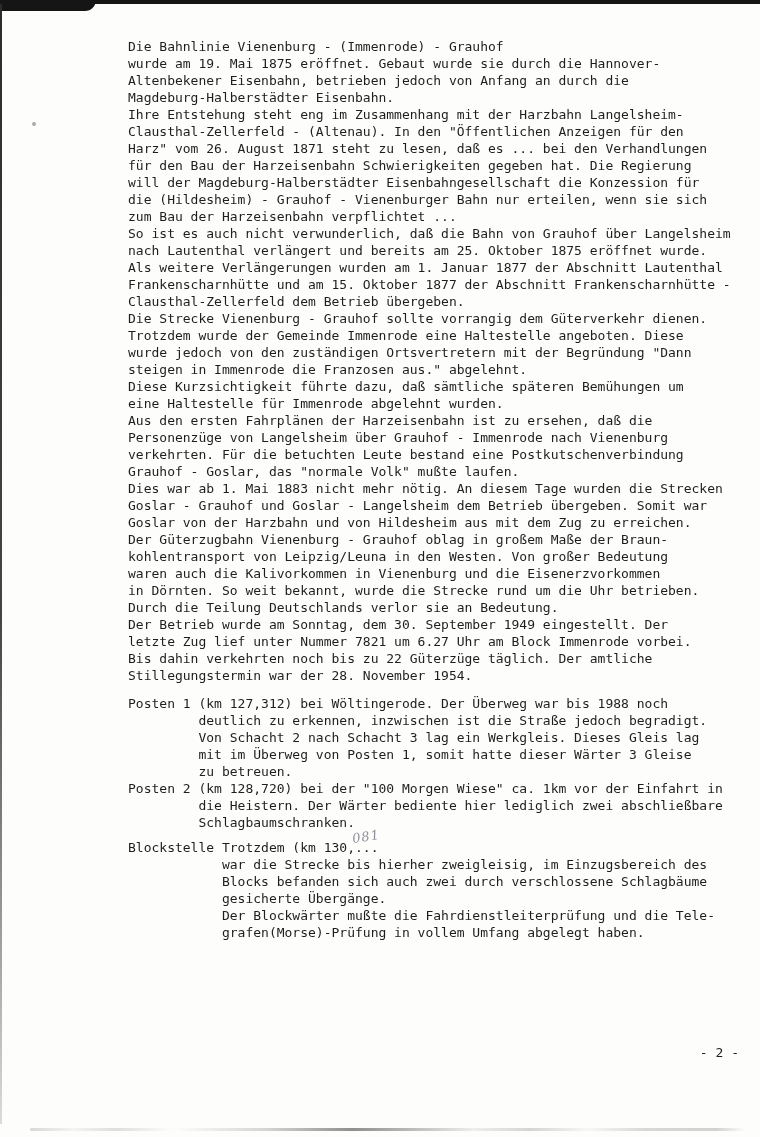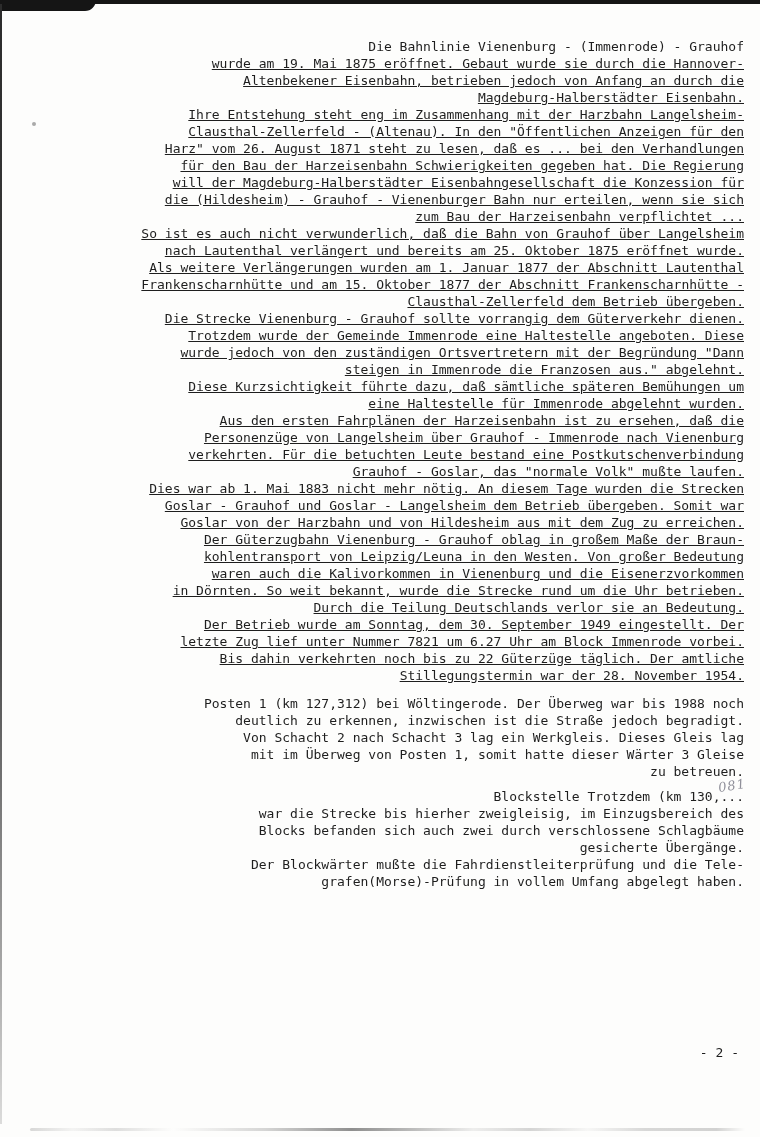--- a/index.html
+++ b/index.html
@@ -59,29 +59,28 @@
   
   .typed {
     position: absolute;
     left: 128px;
     top: 38px;
     width: 616px;
     color: #1e1e1e;
     font-family: "DejaVu Sans Mono", monospace;
     font-size: 13px;
     line-height: 17px;
-    text-align: right;
   }
   .typed pre {
     margin: 0;
     font: inherit;
     white-space: pre;
   }
   .doc-title { margin-bottom: 23px; }
-  .para { margin-bottom: 17px; text-decoration: underline; }
+  .para { margin-bottom: 17px; }
   .section-list { margin-top: -11px; }  
   .list-item { margin-top: 8px; }
   .list-item.first { margin-top: 22px; }
   .inline-line { white-space: pre; height: 17px; }
   .dots-wrap { position: relative; white-space: pre; }
   .handwritten {
     position: absolute;
     left: -3px;
     top: -12px;
     font-family: "DejaVu Serif", serif;
@@ -159,20 +158,23 @@
 
 
   <div class="section-list">
 
     <pre class="list-item first">Posten 1 (km 127,312) bei Wöltingerode. Der Überweg war bis 1988 noch
          deutlich zu erkennen, inzwischen ist die Straße jedoch begradigt.
          Von Schacht 2 nach Schacht 3 lag ein Werkgleis. Dieses Gleis lag
          mit im Überweg von Posten 1, somit hatte dieser Wärter 3 Gleise
          zu betreuen.</pre>
 
+    <pre class="list-item">Posten 2 (km 128,720) bei der "100 Morgen Wiese" ca. 1km vor der Einfahrt in
+         die Heistern. Der Wärter bediente hier lediglich zwei abschließbare
+         Schlagbaumschranken.</pre>
 
     <div class="list-item">
       <div class="inline-line"><span>Blockstelle Trotzdem (km 130,</span><span class="dots-wrap"><span>...</span><span class="handwritten">081</span></span></div>
       <pre>            war die Strecke bis hierher zweigleisig, im Einzugsbereich des
             Blocks befanden sich auch zwei durch verschlossene Schlagbäume
             gesicherte Übergänge.
             Der Blockwärter mußte die Fahrdienstleiterprüfung und die Tele-
             grafen(Morse)-Prüfung in vollem Umfang abgelegt haben.</pre>
     </div>
 

